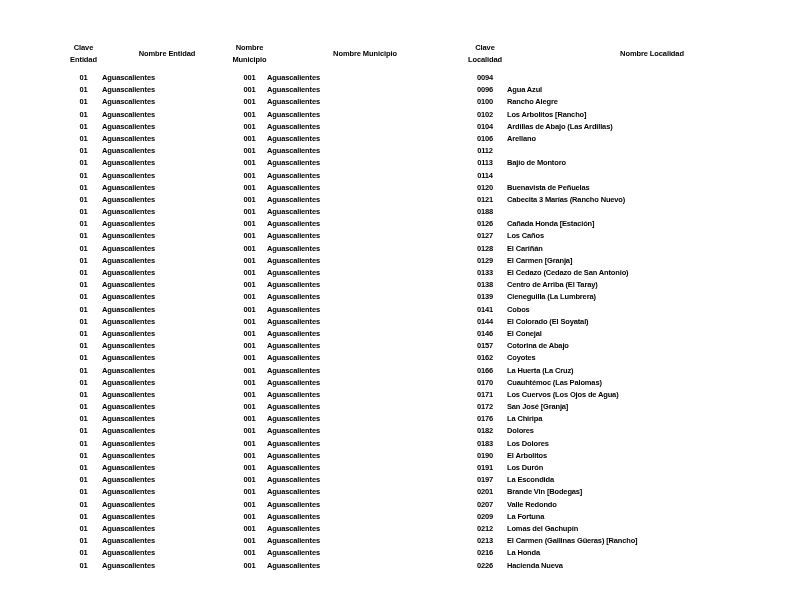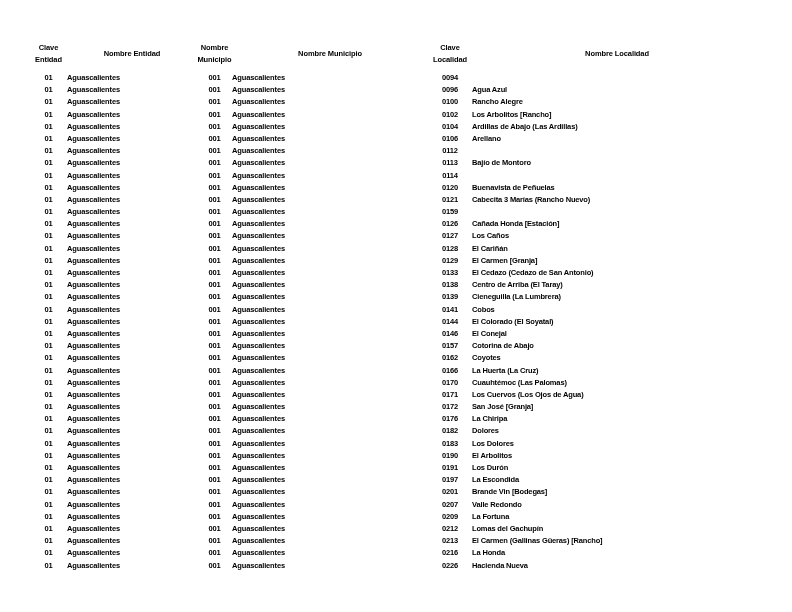--- a/index.html
+++ b/index.html
@@ -17,20 +17,21 @@
   }
   .sheet {
     position: absolute;
     left: 30px;
     top: 40px;
     width: 732px;
   }
   .grid-row {
     display: grid;
     grid-template-columns: 37px 130px 35px 196px 44px 290px;
+    margin-left: 35px;
   }
   .hdr-row {
     min-height: 27px;
     align-items: center;
   }
   .hdr-cell {
     font-size: 7.5px;
     font-weight: 700;
     letter-spacing: -0.1px;
     text-align: center;
@@ -150,21 +151,21 @@
         <div class="cell code">001</div>
         <div class="cell name">Aguascalientes</div>
         <div class="cell code">0121</div>
         <div class="cell name">Cabecita 3 Marías (Rancho Nuevo)</div>
       </div>
       <div class="grid-row trow">
         <div class="cell code">01</div>
         <div class="cell name">Aguascalientes</div>
         <div class="cell code">001</div>
         <div class="cell name">Aguascalientes</div>
-        <div class="cell code">0159</div>
+        <div class="cell code">0188</div>
       </div>
       <div class="grid-row trow">
         <div class="cell code">01</div>
         <div class="cell name">Aguascalientes</div>
         <div class="cell code">001</div>
         <div class="cell name">Aguascalientes</div>
         <div class="cell code">0126</div>
         <div class="cell name">Cañada Honda [Estación]</div>
       </div>
       <div class="grid-row trow">

